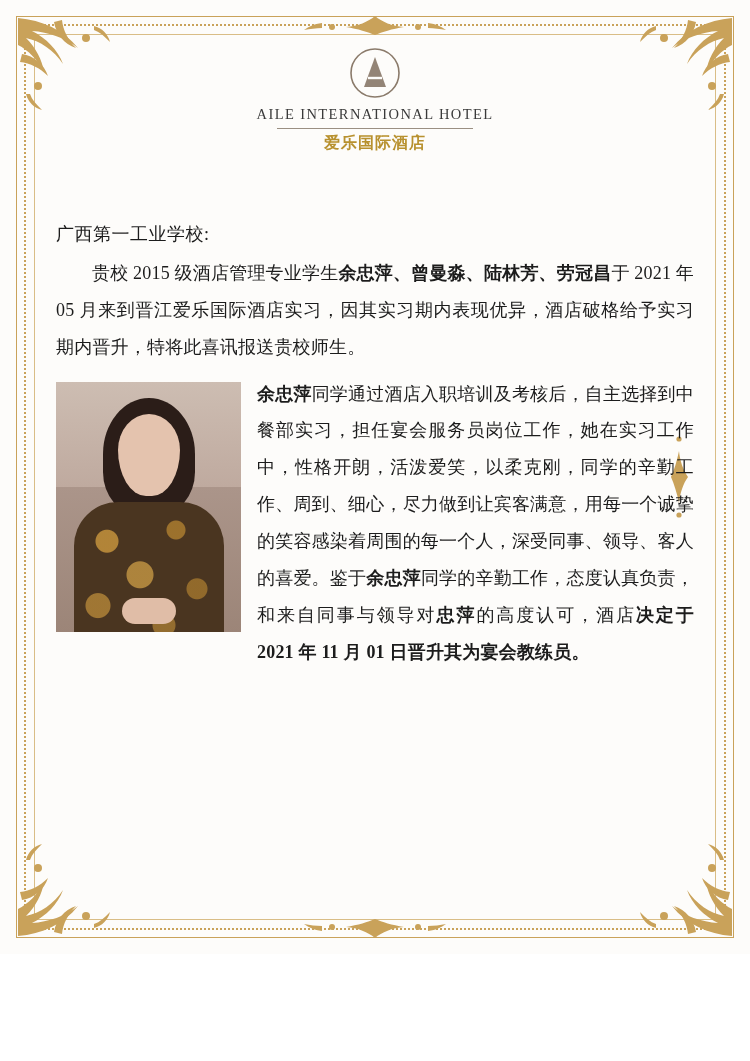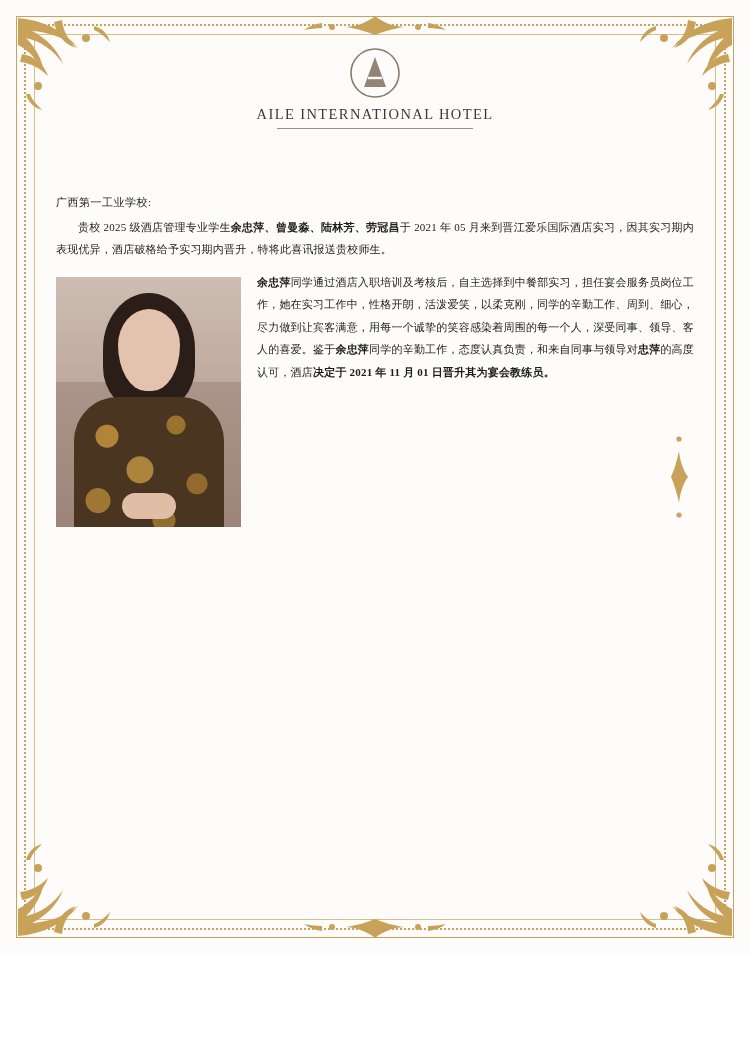--- a/index.html
+++ b/index.html
@@ -124,21 +124,21 @@
     font-size: 25px;
     font-weight: bold;
     color: #1a1a1a;
     letter-spacing: 3px;
     margin-top: 78px;
   }
 
   
   .body-wrap {
     margin-top: 62px;
-    font-size: 11px;
+    font-size: 18px;
     line-height: 2.05;
     color: #1c1c1c;
     text-align: justify;
   }
   .salutation {
     margin-bottom: 2px;
     letter-spacing: 0.5px;
   }
   .para {
     text-indent: 2em;
@@ -304,29 +304,30 @@
     <div class="logo-block">
       <div class="logo-mark">
         <svg viewBox="0 0 54 54" fill="none" stroke="currentColor" stroke-width="1.6">
           <circle cx="27" cy="27" r="24"></circle>
           <path d="M27 11 L38 41 L16 41 Z" fill="currentColor" stroke="none" opacity="0.92"></path>
           <path d="M20 32 L34 32" stroke="#fdfcfa" stroke-width="2.4"></path>
         </svg>
       </div>
       <div class="logo-en">AILE INTERNATIONAL HOTEL</div>
       <div class="logo-rule"></div>
+      <div class="logo-cn">爱乐国际酒店</div>
     </div>
 
 
     <div class="body-wrap">
 
       <div class="salutation">广西第一工业学校:</div>
 
       <div class="para">
-        <span>贵校 2025 级酒店管理专业学生</span><b>余忠萍、曾曼淼、陆林芳、劳冠昌</b><span>于 2021 年 05 月来到晋江爱乐国际酒店实习，因其实习期内表现优异，酒店破格给予实习期内晋升，特将此喜讯报送贵校师生。</span>
+        <span>贵校 2015 级酒店管理专业学生</span><b>余忠萍、曾曼淼、陆林芳、劳冠昌</b><span>于 2021 年 05 月来到晋江爱乐国际酒店实习，因其实习期内表现优异，酒店破格给予实习期内晋升，特将此喜讯报送贵校师生。</span>
       </div>
 
       <div class="para photo-para">
         <div class="photo">
           <div class="bgwall"></div>
           <div class="bgwall2"></div>
           <div class="hair"></div>
           <div class="face"></div>
           <div class="body">
             <div class="pattern"></div>

